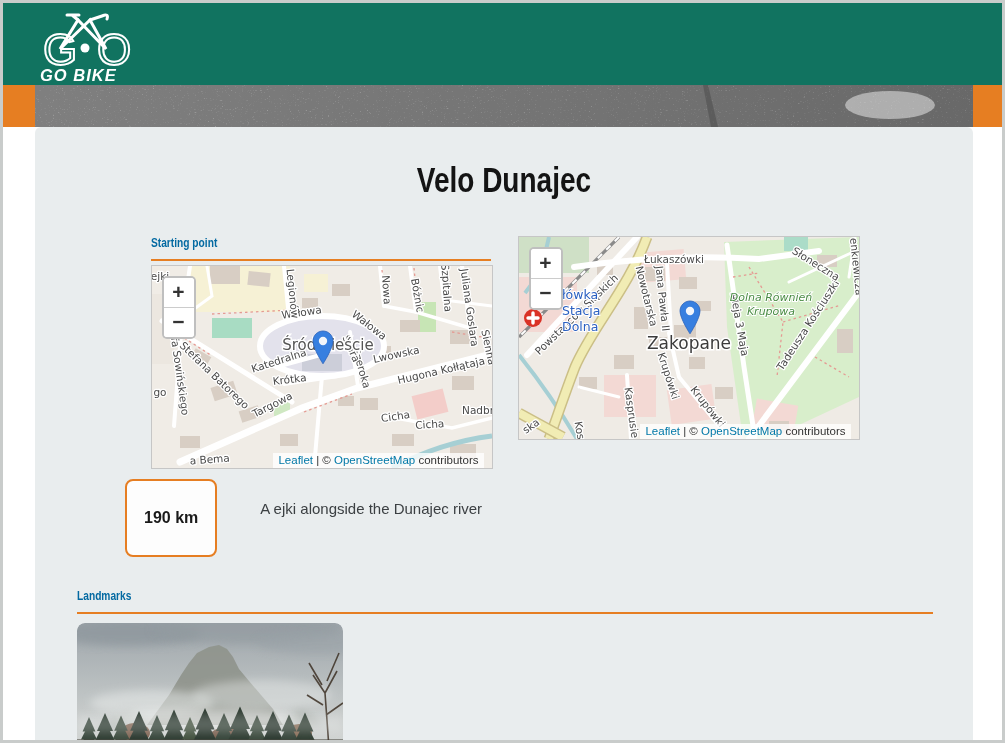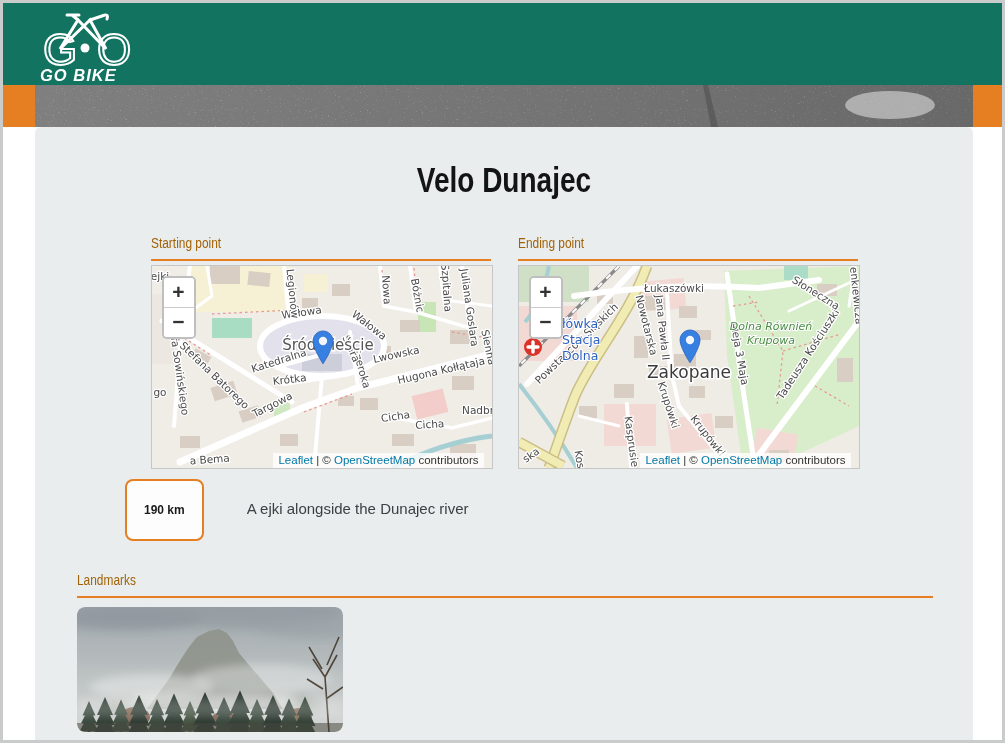--- a/index.html
+++ b/index.html
@@ -12,42 +12,42 @@
   .hero{position:absolute;top:82px;left:0;width:999px;height:42px;}
   .hero-accent{position:absolute;top:0;height:42px;background:#e67e22;}
   .hero-accent.l{left:0;width:32px;}
   .hero-accent.r{left:970px;width:29px;}
   .hero-tex{position:absolute;left:32px;top:0;width:938px;height:42px;display:block;}
   
   .container{position:absolute;top:124px;left:32px;width:938px;height:616px;background:#e9edee;
              border-radius:6px 6px 0 0;}
   h1.title{margin:33px 0 0;text-align:center;font-size:35px;color:#141414;font-weight:bold;}
   h1.title span{display:inline-block;transform:scaleX(.8);letter-spacing:0;}
-  h2.sec{margin:0;font-size:14px;font-weight:normal;color:#a16207;border-bottom:2px solid #e67e22;
+  h2.sec{margin:0;font-size:12px;font-weight:bold;color:#0369a1;border-bottom:2px solid #e67e22;
          padding-bottom:5px;line-height:22px;}
   h2.sec span{display:inline-block;transform:scaleX(.85);transform-origin:0 70%;}
   .maps-row{display:flex;justify-content:center;gap:27px;margin-top:32px;}
   .map-col{width:340px;}
   .map{position:relative;width:340px;height:202px;margin-top:4px;border:1px solid #c6c6c6;
        box-sizing:content-box;background:#f0ece6;cursor:grab;}
   .map svg.map-art{display:block;width:340px;height:202px;}
   
   .zoomctl{position:absolute;top:10px;left:10px;width:30px;border:2px solid rgba(0,0,0,.25);
            border-radius:5px;overflow:hidden;background:#fff;}
   .zoomctl a{display:block;width:30px;height:29px;line-height:28px;text-align:center;font-size:21px;
              font-weight:bold;color:#333;text-decoration:none;cursor:pointer;background:#fff;}
   .zoomctl a.zout{border-top:1px solid #ccc;}
   
   .attr{position:absolute;right:8px;bottom:0;background:rgba(255,255,255,.78);font-size:11.5px;
         color:#333;padding:1px 5px 2px;white-space:pre;}
   .attr a{color:#0078a8;text-decoration:none;cursor:pointer;}
   
   .info-row{display:flex;align-items:flex-start;gap:43px;margin:10px 76px 0 90px;}
-  .badge{border:2px solid #e67e22;border-radius:8px;background:#fdfdfd;padding:22px 17px;
-         font-size:12px;font-weight:bold;color:#1a1a1a;white-space:nowrap;}
+  .badge{border:2px solid #e67e22;border-radius:8px;background:#fdfdfd;padding:28px 17px;
+         font-size:16px;font-weight:bold;color:#1a1a1a;white-space:nowrap;}
   .desc-block{flex:1;margin-top:10px;max-width:441px;}
   .desc-block p{margin:11px 0 0;font-size:15px;color:#3c4043;}
   
   .landmarks{margin:28px 40px 0 42px;}
   .photo{margin-top:9px;width:266px;height:125px;border-radius:8px;overflow:hidden;cursor:pointer;}
   .photo svg{display:block;}
   
   .slbl{font:10.5px "DejaVu Sans",sans-serif;fill:#4a4a4a;stroke:#ffffff;stroke-width:2.6px;
         paint-order:stroke;stroke-linejoin:round;text-anchor:middle;}
   .plbl{font:15px "DejaVu Sans",sans-serif;fill:#555;stroke:#fff;stroke-width:3px;paint-order:stroke;
@@ -208,21 +208,20 @@
           </svg>
           <div class="zoomctl">
             <a>+</a>
             <a class="zout">−</a>
           </div>
           <div class="attr"><a>Leaflet</a><span> | © </span><a>OpenStreetMap</a><span> contributors</span></div>
         </div>
       </section>
 
       <section class="map-col">
-        <h2 class="sec"><span>Ending point</span></h2>
         <div class="map">
           <svg class="map-art" viewBox="0 0 340 202">
             <rect width="340" height="202" fill="#efebe5"></rect>
             <rect x="0" y="0" width="70" height="36" fill="#cfe0c6"></rect>
             <polygon points="205,5 340,0 340,160 250,202 224,202 208,90" fill="#d8eecb"></polygon>
             <rect x="265" y="0" width="24" height="14" fill="#abdcc8"></rect>
             <g fill="#f3d9d4">
               <rect x="120" y="14" width="46" height="30" transform="rotate(-5 143 29)"></rect>
               <rect x="85" y="138" width="52" height="42"></rect>
               <rect x="235" y="165" width="42" height="30" transform="rotate(10 256 180)"></rect>

